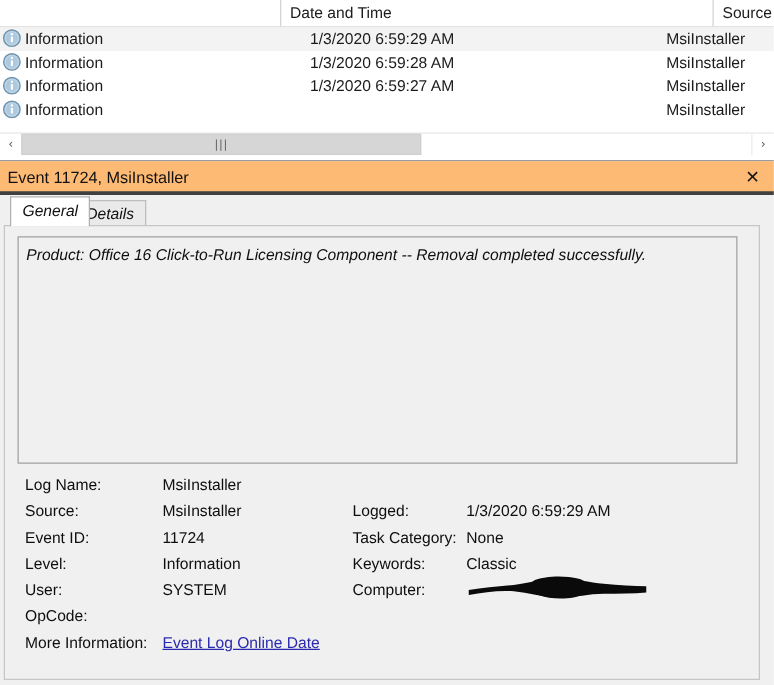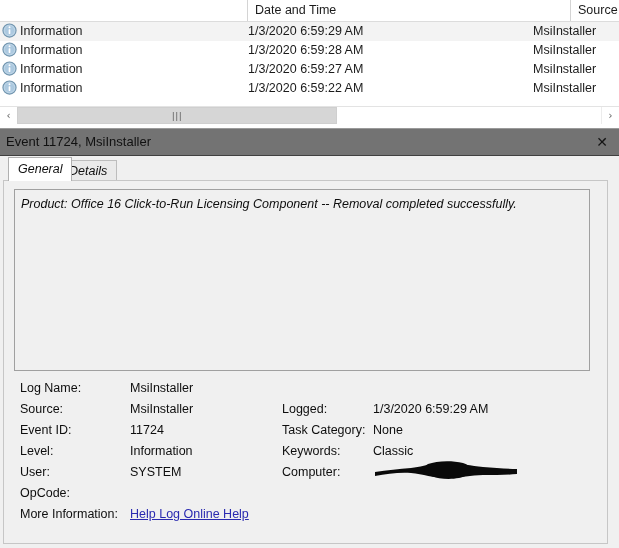--- a/index.html
+++ b/index.html
@@ -43,21 +43,21 @@
     color: #1b1b1b;
     padding-left: 7px;
     box-sizing: border-box;
     white-space: nowrap;
     overflow: hidden;
   }
   .hdr-cell.div {
     border-left: 1px solid #d4d4d4;
   }
   .hdr-level { left: 0px;   width: 241px; }
-  .hdr-date  { left: 247px; width: 289px; }
+  .hdr-date  { left: 224px; width: 289px; }
   .hdr-src   { left: 530px; width: 89px; margin-left: 40px;  }
 
   .row {
     position: relative;
     height: 19px;
     line-height: 19px;
     background: #ffffff;
   }
   .row.selected {
     background: #f3f3f3;
@@ -147,22 +147,22 @@
     top: 128px;
     width: 619px;
     height: 420px;
     background: #f0f0f0;
     border-top: 1px solid #9a9a9a;
     box-sizing: border-box;
   }
   .detail-titlebar {
     position: relative;
     height: 27px;
-    background: #737373;
-    border-bottom: 1px solid #404040;
+    background: #fdba74;
+    border-bottom: 3px solid #404040;
     box-sizing: border-box;
   }
   .detail-title {
     position: absolute;
     left: 6px;
     top: 0;
     height: 26px;
     line-height: 26px;
     font-size: 13px;
     color: #111111;
@@ -342,21 +342,20 @@
         <div class="cell c-date">1/3/2020 6:59:27 AM</div>
         <div class="cell c-src">MsiInstaller</div>
       </div>
       <div class="row">
         <div class="cell c-level"><span class="info-icon"><svg width="15" height="15" viewBox="0 0 16 16" xmlns="http://www.w3.org/2000/svg">
               <circle cx="8" cy="8" r="7" fill="#bcd4e6" stroke="#6f93ad" stroke-width="1.2"></circle>
               <circle cx="8" cy="8" r="5" fill="#9ec0da" opacity="0.55"></circle>
               <rect x="7.1" y="6.6" width="1.8" height="5" rx="0.5" fill="#ffffff"></rect>
               <circle cx="8" cy="4.6" r="1.05" fill="#ffffff"></circle>
             </svg></span><span class="level-text">Information</span></div>
-        <div class="cell c-date">1/3/2020 6:59:22 AM</div>
         <div class="cell c-src">MsiInstaller</div>
       </div>
     </div>
 </div>
 
 <div class="hscroll">
   <div class="arrow left">‹</div>
   <div class="track">
     <div class="thumb">
       <span class="grip">|||</span>
@@ -414,17 +413,17 @@
                    L144,15 C134,16 122,16 110,16 C98,16 88,19 74,19 C60,19 50,15 38,14
                    C26,13 14,15 2,17 Z" fill="#0a0a0a"></path>
           <path d="M55,5 C63,2 78,1 90,4 C98,6 100,12 94,16 C86,21 68,21 58,17 C50,14 49,8 55,5 Z" fill="#0a0a0a"></path>
         </svg>
       </div>
 
       <div class="fld lbl-left r5">OpCode:</div>
       <div class="fld val-left r5"></div>
 
       <div class="fld more-label r6">More Information:</div>
-      <div class="fld more-link r6">Help Log Online Help</div>
+      <div class="fld more-link r6">Event Log Online Date</div>
 
     </div>
   </div>
 </div>
 
 </body></html>

